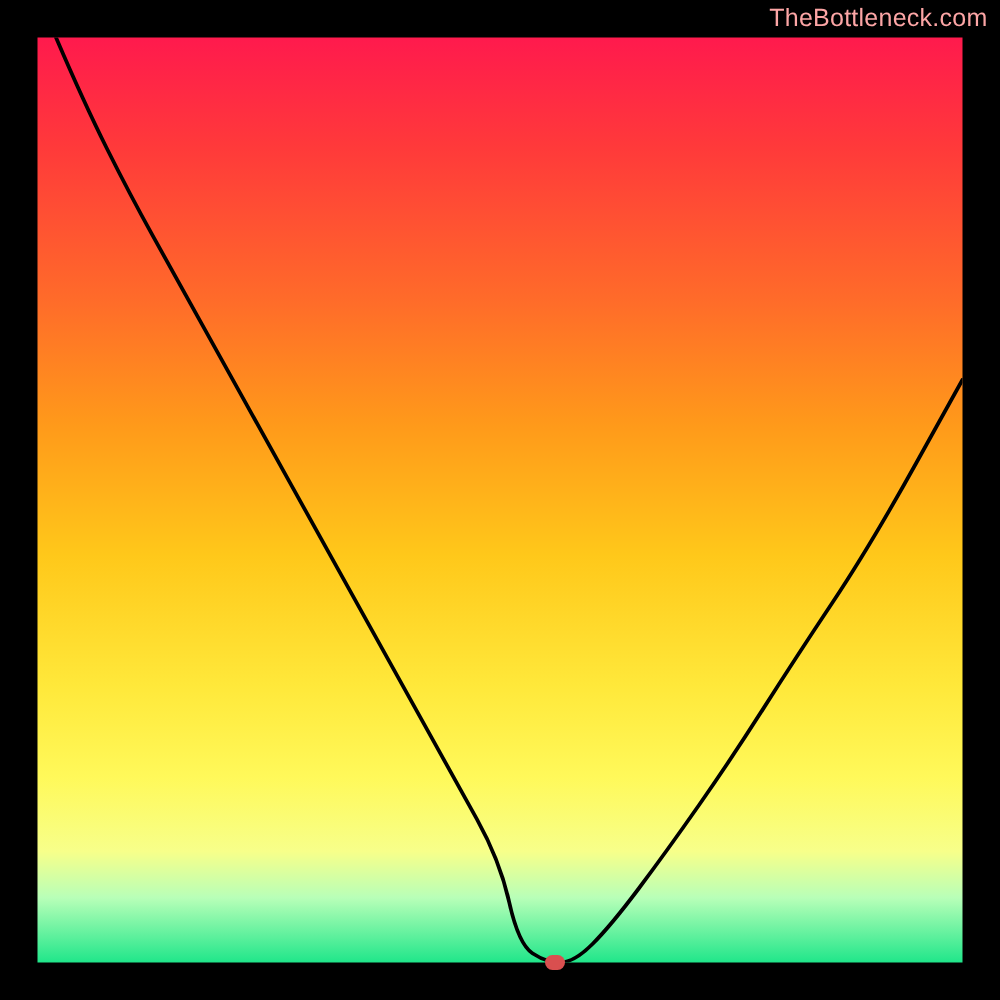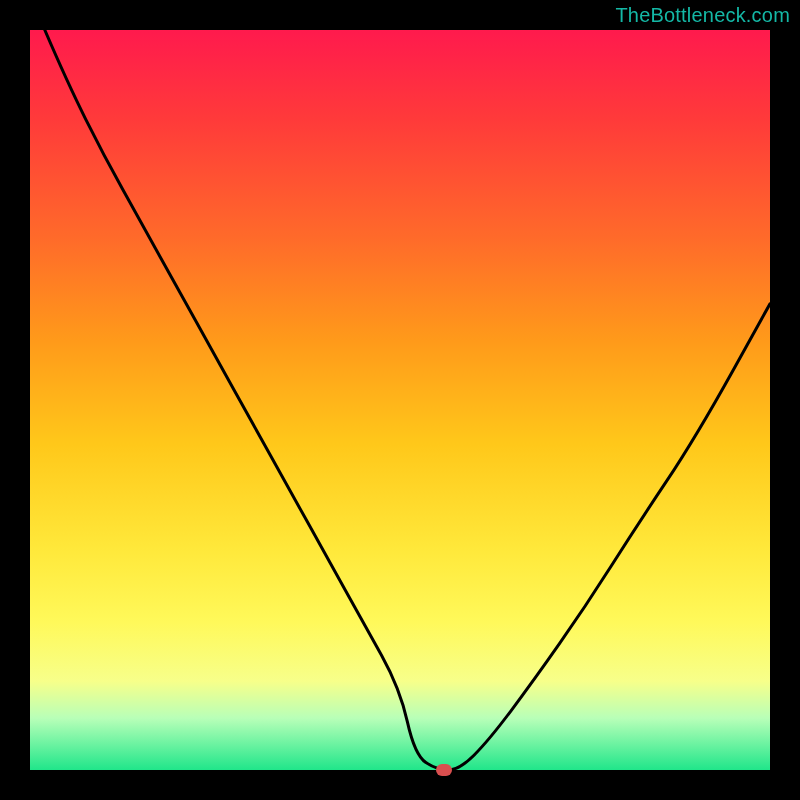--- a/index.html
+++ b/index.html
@@ -35,21 +35,21 @@
       #f7ff8a 88%,
       #b8ffb8 93%,
       #20e68a 100%);
   }
   .watermark {
     position: absolute;
     top: 4px;
     right: 10px;
     font-family: Arial, Helvetica, sans-serif;
     font-size: 20px;
-    color: #14b8a6;
+    color: #fca5a5;
     letter-spacing: 0.2px;
   }
   svg.curve {
     position: absolute;
     left: 0;
     top: 0;
     width: 740px;
     height: 740px;
   }
   .marker {

